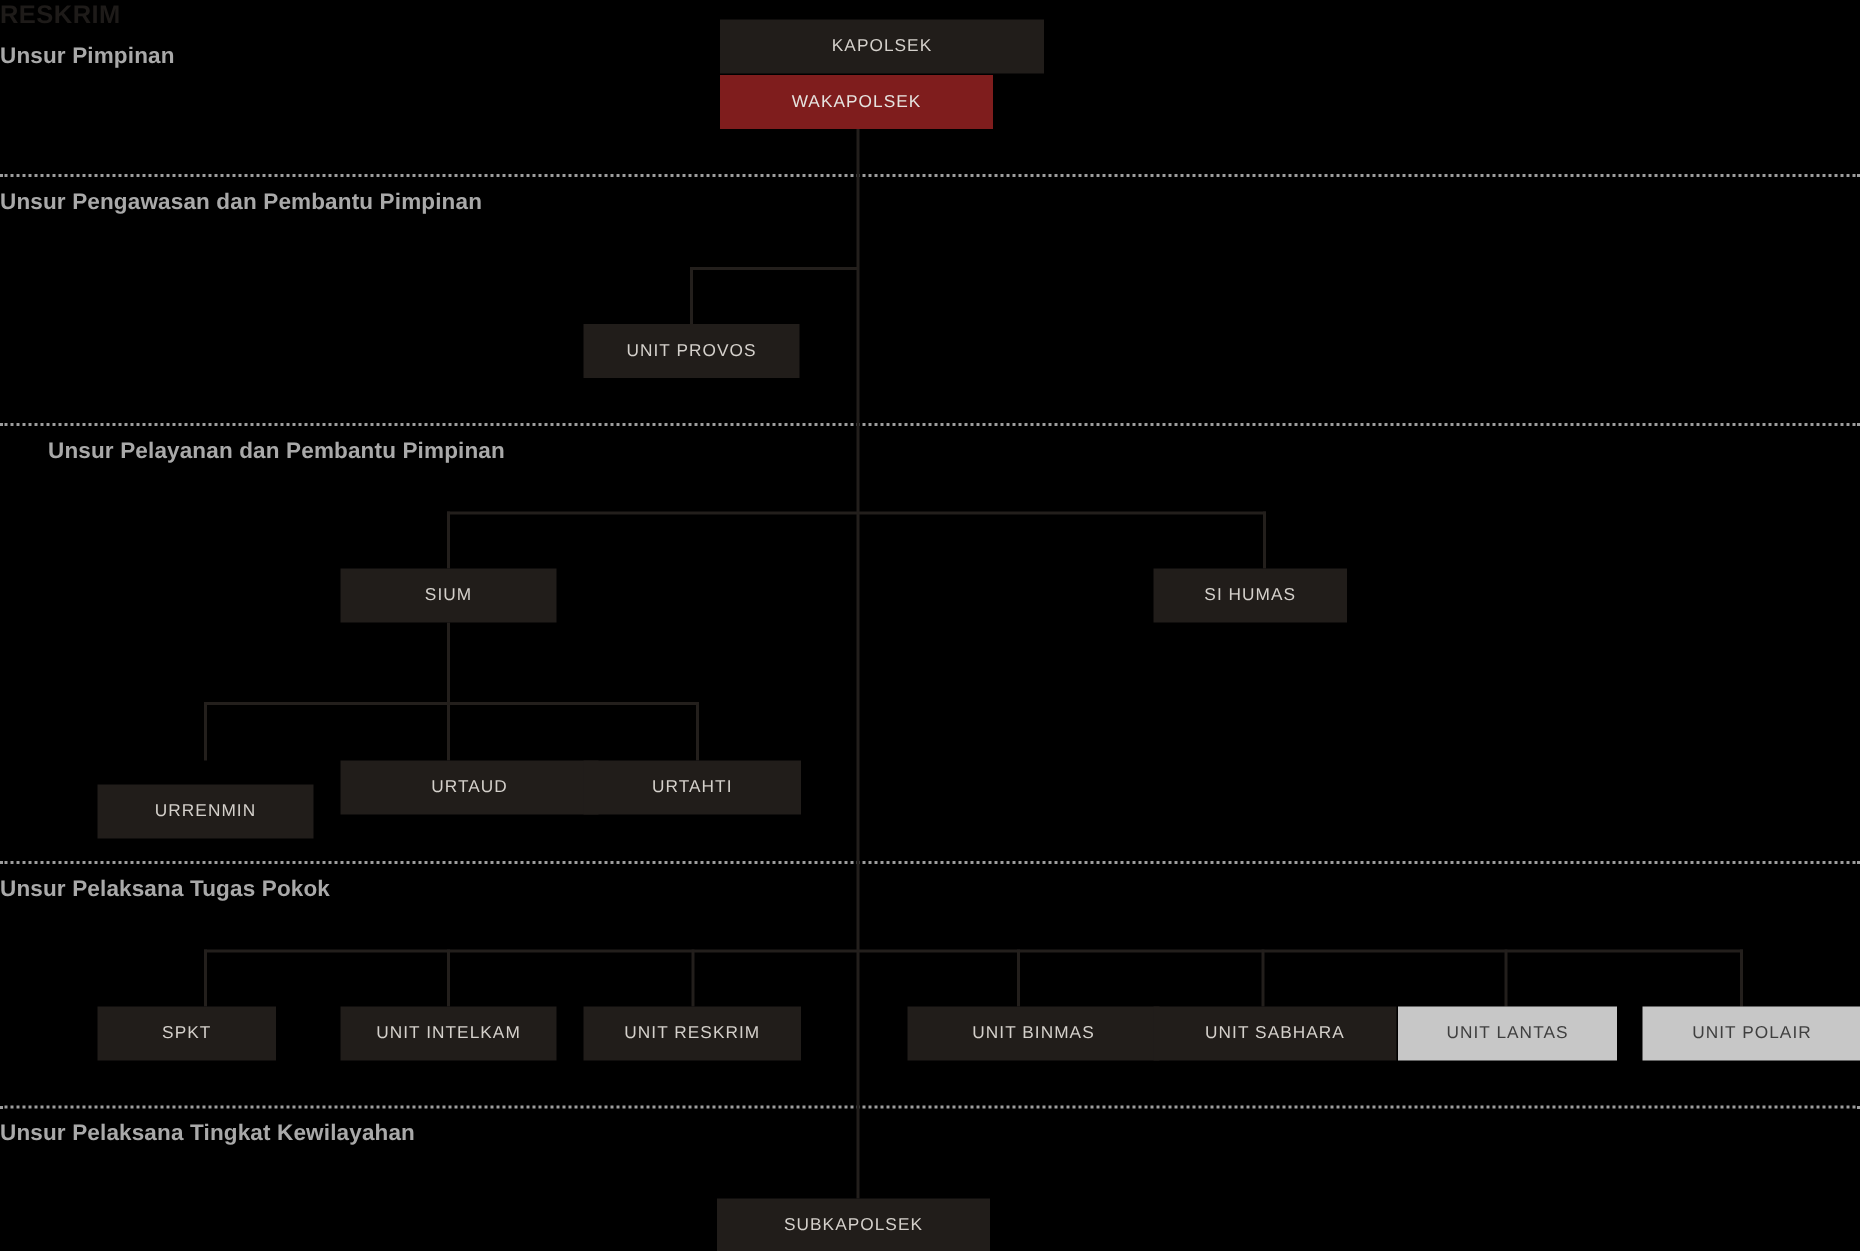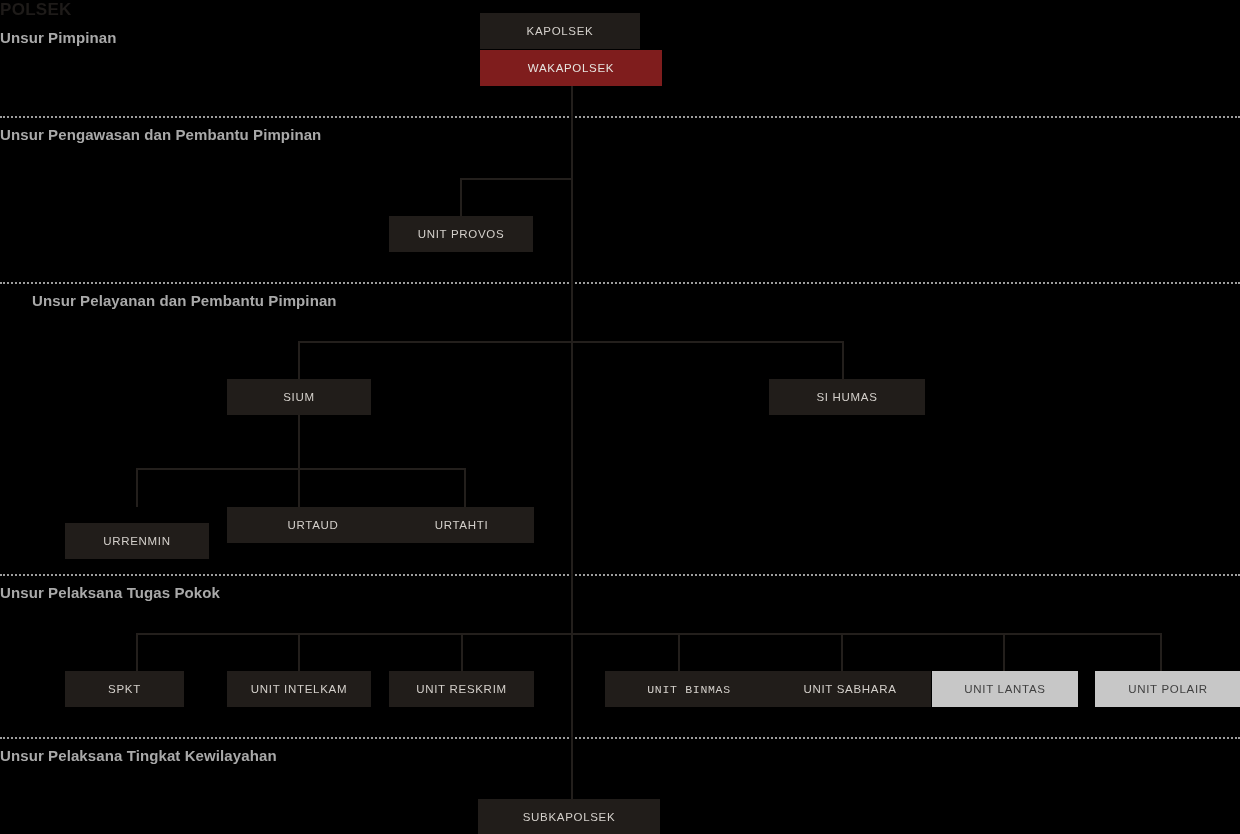--- a/index.html
+++ b/index.html
@@ -80,21 +80,21 @@
   .node.light {
     background: #c7c7c7;
     color: #3f3f3f;
   }
 </style>
 </head>
 <body>
 
 <div id="chart-root">
 
-  <div class="chart-title" style="left:0px; top:0px;">POLSEK</div>
+  <div class="chart-title" style="left:0px; top:0px;">RESKRIM</div>
 
   <div class="section-label" style="left:0px; top:29px;">Unsur Pimpinan</div>
 
   <div class="section-label" style="left:0px; top:126px;">Unsur Pengawasan dan Pembantu Pimpinan</div>
 
   <div class="section-label" style="left:0px; top:292px;padding-left:32px;">Unsur Pelayanan dan Pembantu Pimpinan</div>
 
   <div class="section-label" style="left:0px; top:584px;">Unsur Pelaksana Tugas Pokok</div>
 
   <div class="section-label" style="left:0px; top:747px;">Unsur Pelaksana Tingkat Kewilayahan</div>
@@ -121,43 +121,43 @@
 
   <div class="line-h" style="left:136px; top:633px; width:1026px;"></div>
   <div class="line-v" style="left:136px; top:633px; height:38px;"></div>
   <div class="line-v" style="left:298px; top:633px; height:38px;"></div>
   <div class="line-v" style="left:461px; top:633px; height:38px;"></div>
   <div class="line-v" style="left:678px; top:633px; height:38px;"></div>
   <div class="line-v" style="left:841px; top:633px; height:38px;"></div>
   <div class="line-v" style="left:1003px; top:633px; height:38px;"></div>
   <div class="line-v" style="left:1160px; top:633px; height:38px;"></div>
 
-  <div class="node dark" style="left:480px; top:13px; width:160px;">KAPOLSEK</div>
+  <div class="node dark" style="left:480px; top:13px; width:216px;">KAPOLSEK</div>
 
   <div class="node mid" style="left:480px; top:50px; width:182px;">WAKAPOLSEK</div>
 
   <div class="node dark" style="left:389px; top:216px; width:144px;">UNIT PROVOS</div>
 
   <div class="node dark" style="left:227px; top:379px; width:144px;">SIUM</div>
 
-  <div class="node dark" style="left:769px; top:379px; width:156px;">SI HUMAS</div>
+  <div class="node dark" style="left:769px; top:379px; width:129px;">SI HUMAS</div>
 
   <div class="node dark" style="left:65px; top:507px; width:144px;margin-top:16px;">URRENMIN</div>
 
   <div class="node dark" style="left:227px; top:507px; width:172px;">URTAUD</div>
 
   <div class="node dark" style="left:389px; top:507px; width:145px;">URTAHTI</div>
 
   <div class="node dark" style="left:65px; top:671px; width:119px;">SPKT</div>
 
   <div class="node dark" style="left:227px; top:671px; width:144px;">UNIT INTELKAM</div>
 
   <div class="node dark" style="left:389px; top:671px; width:145px;">UNIT RESKRIM</div>
 
-  <div class="node dark" style="left:605px; top:671px; width:168px;font-family:Liberation Mono, monospace;">UNIT BINMAS</div>
+  <div class="node dark" style="left:605px; top:671px; width:168px;">UNIT BINMAS</div>
 
   <div class="node dark" style="left:769px; top:671px; width:162px;">UNIT SABHARA</div>
 
   <div class="node light" style="left:932px; top:671px; width:146px;">UNIT LANTAS</div>
 
   <div class="node light" style="left:1095px; top:671px; width:146px;">UNIT POLAIR</div>
 
   <div class="node dark" style="left:478px; top:799px; width:182px; height:36px;">SUBKAPOLSEK</div>
 
 </div>

